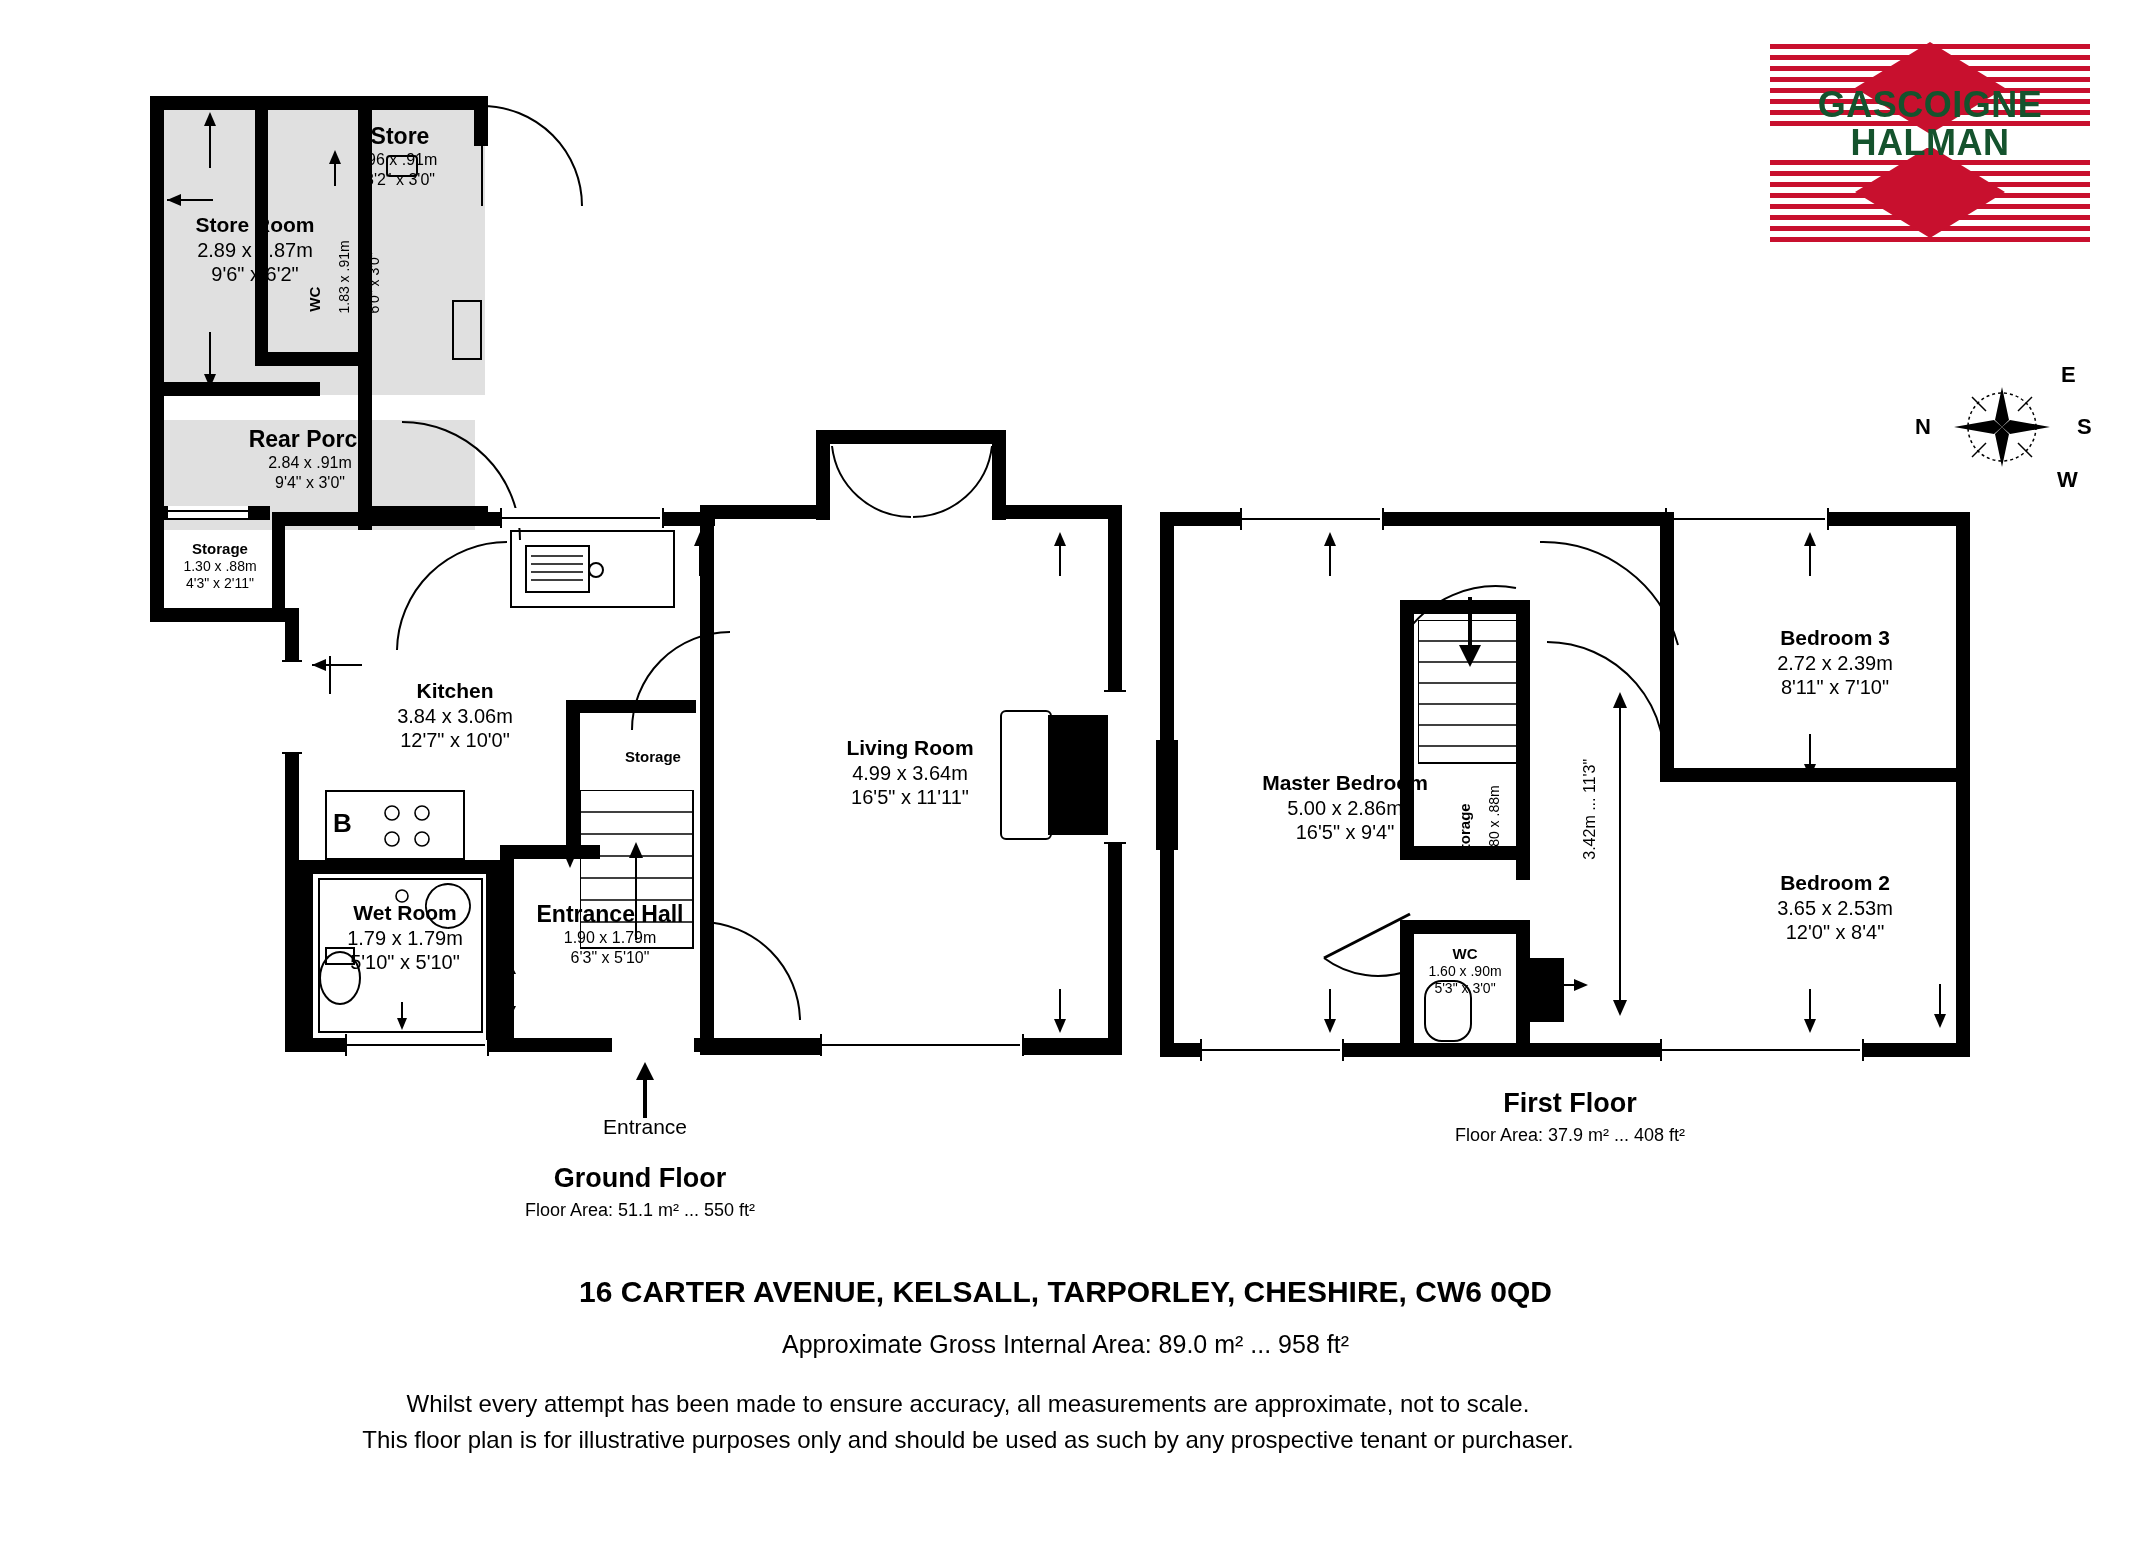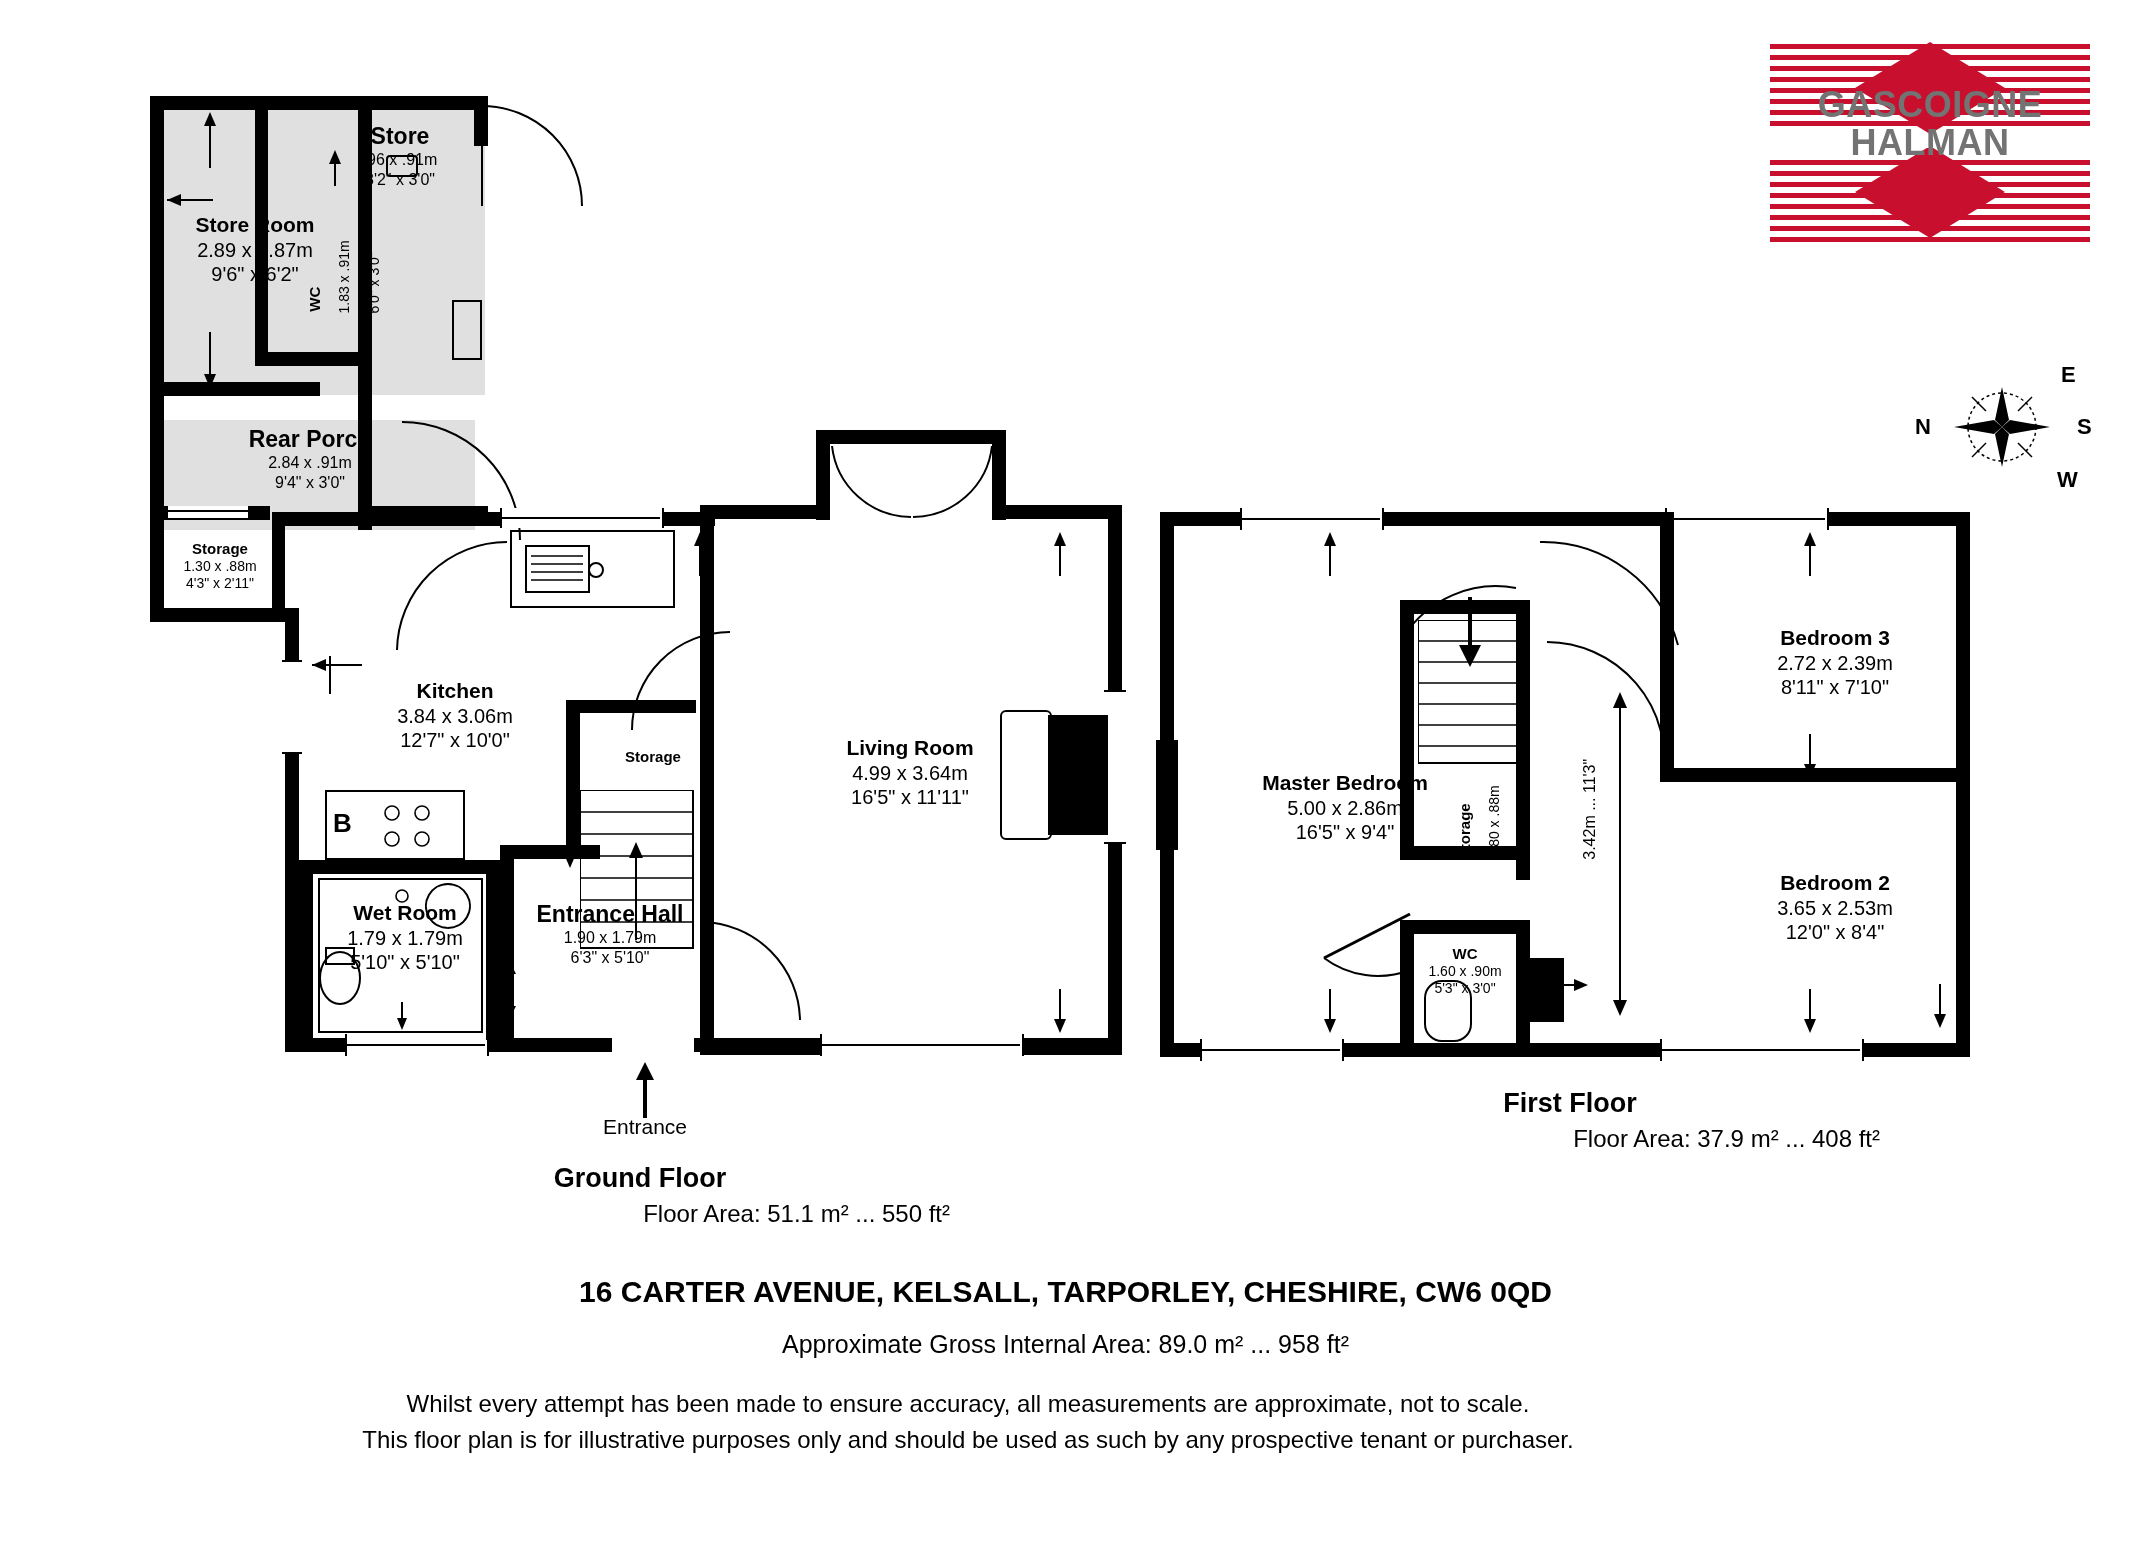--- a/index.html
+++ b/index.html
@@ -70,22 +70,21 @@
   .floor-title {
     position: absolute;
     text-align: center;
     white-space: nowrap;
   }
   .floor-title .ft-name {
     font-weight: bold;
     font-size: 27px;
   }
   .floor-title .ft-area {
-    font-size: 24px;
-    text-align: right;
+    font-size: 18px;
   }
   .addr {
     position: absolute;
     width: 2131px;
     text-align: center;
     font-weight: bold;
     font-size: 30px;
   }
   .gross {
     position: absolute;
@@ -111,21 +110,21 @@
   .logo-text {
     position: absolute;
     left: 0;
     top: 48px;
     width: 320px;
     text-align: center;
     font-family: "Liberation Sans", sans-serif;
     font-weight: bold;
     font-size: 36px;
     letter-spacing: 0.5px;
-    color: #737373;
+    color: #14532d;
     line-height: 1.05;
     z-index: 4;
   }
   
   .compass {
     position: absolute;
     left: 1915px;
     top: 352px;
     width: 175px;
     height: 150px;

